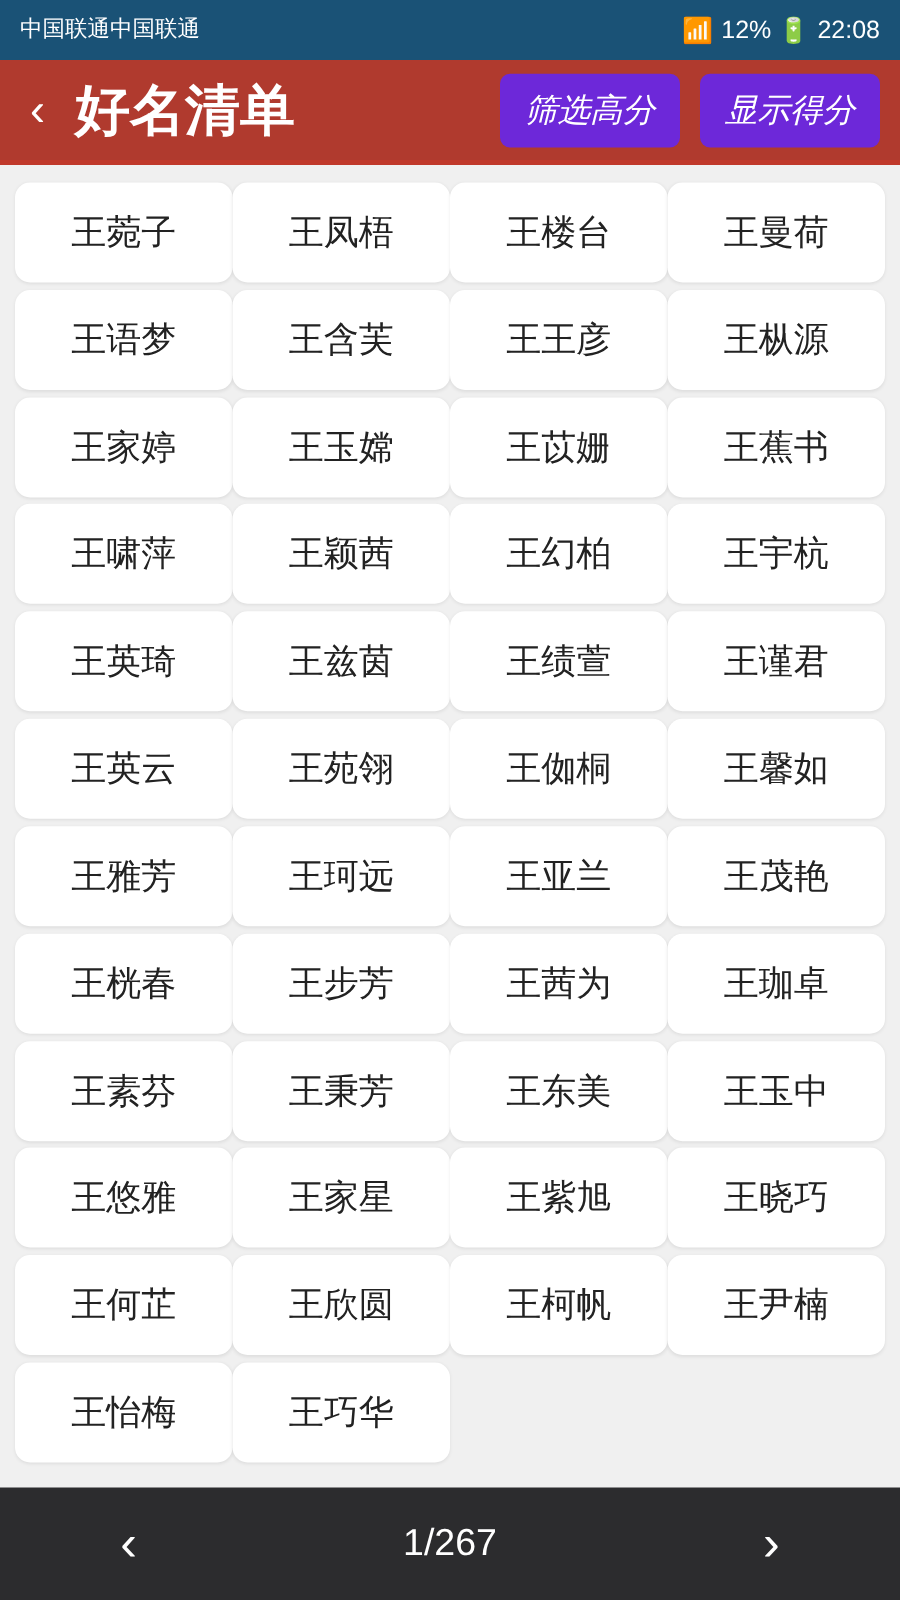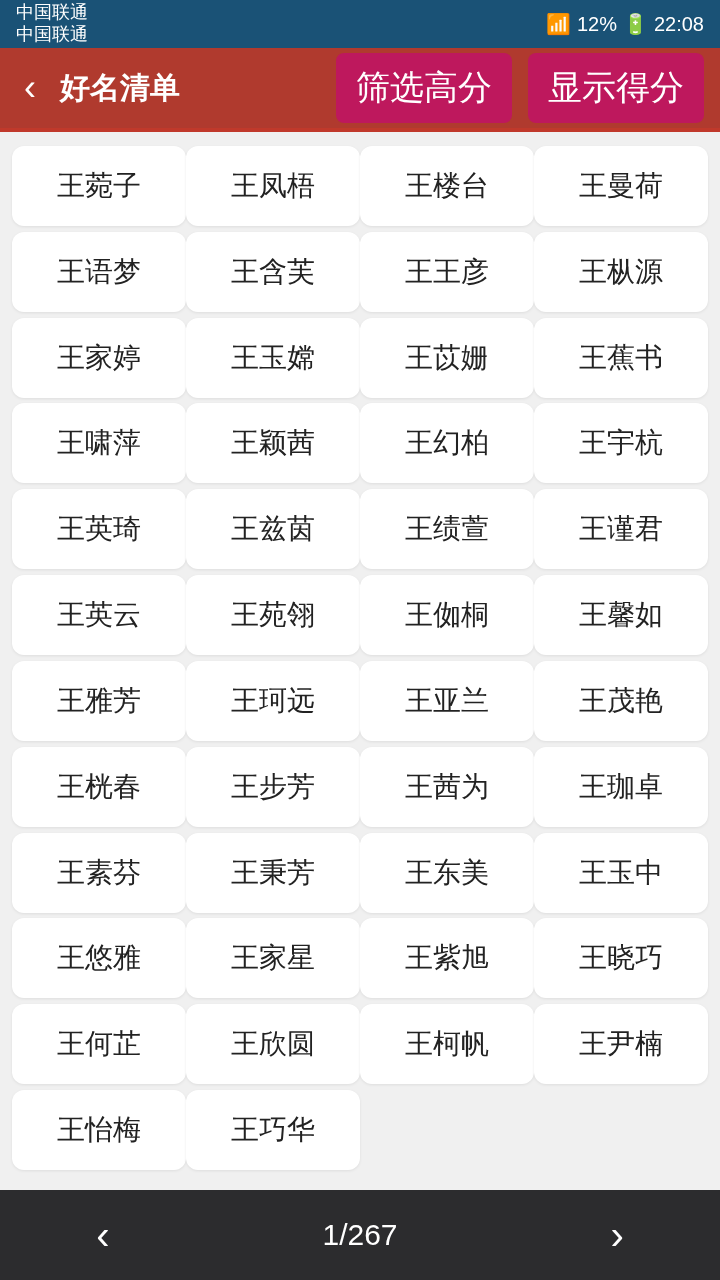--- a/index.html
+++ b/index.html
@@ -17,21 +17,21 @@
     .status-bar {
       background: #1a5276;
       color: white;
       font-size: 22px;
       padding: 6px 16px;
       display: flex;
       justify-content: space-between;
       align-items: center;
       height: 48px;
     }
-    .status-left { display: flex; flex-direction: column; line-height: 1.2; font-size: 18px; }
+    .status-left { display: flex; flex-direction: row; line-height: 1.2; font-size: 18px; }
     .status-right { display: flex; align-items: center; gap: 6px; font-size: 20px; }
 
     
     .header {
       background: #b03a2e;
       color: white;
       display: flex;
       align-items: center;
       padding: 0 16px;
       height: 80px;
@@ -39,34 +39,35 @@
     }
     .back-btn {
       font-size: 36px;
       cursor: pointer;
       color: white;
       background: none;
       border: none;
       padding: 8px;
     }
     .header-title {
-      font-size: 30px;
+      font-size: 44px;
       font-weight: bold;
       color: white;
       flex: 1;
     }
     .header-btn {
-      background: #be185d;
+      background: #6d28d9;
       color: white;
       border: none;
       border-radius: 8px;
       padding: 12px 20px;
-      font-size: 34px;
+      font-size: 26px;
       cursor: pointer;
       font-family: inherit;
+      font-style: italic;
     }
 
     
     .divider {
       height: 4px;
       background: #c0392b;
     }
 
     
     .names-grid {

